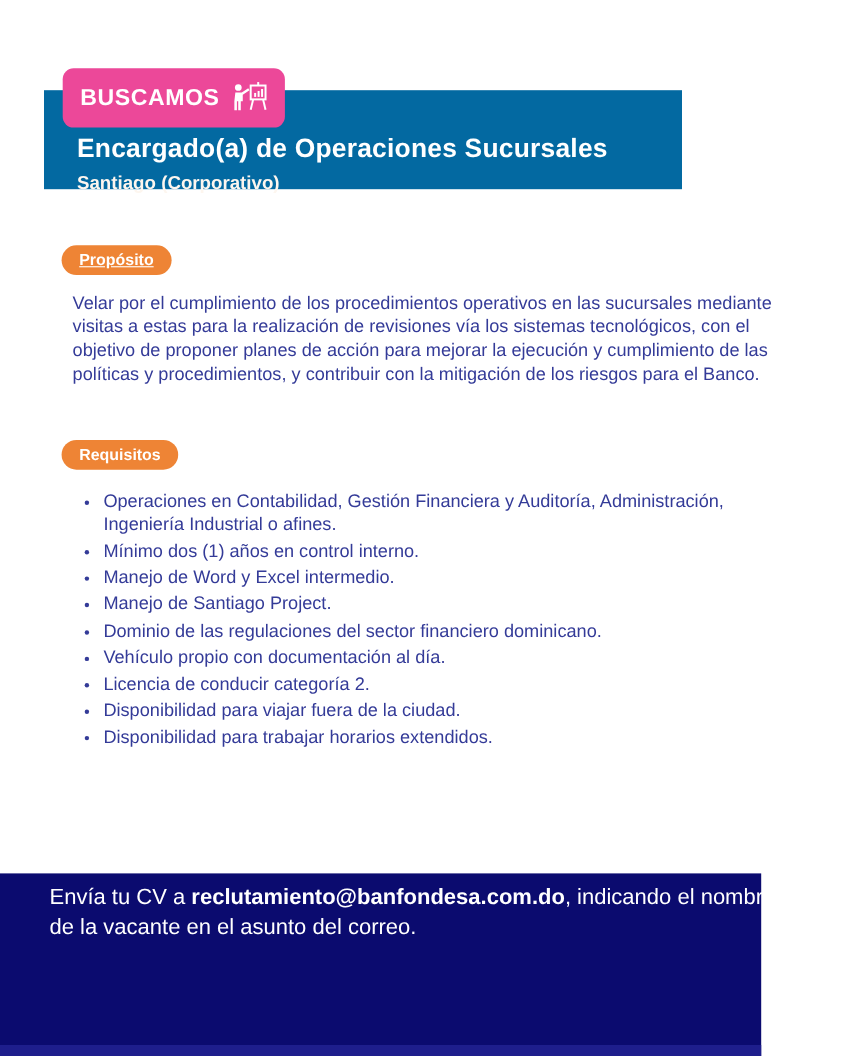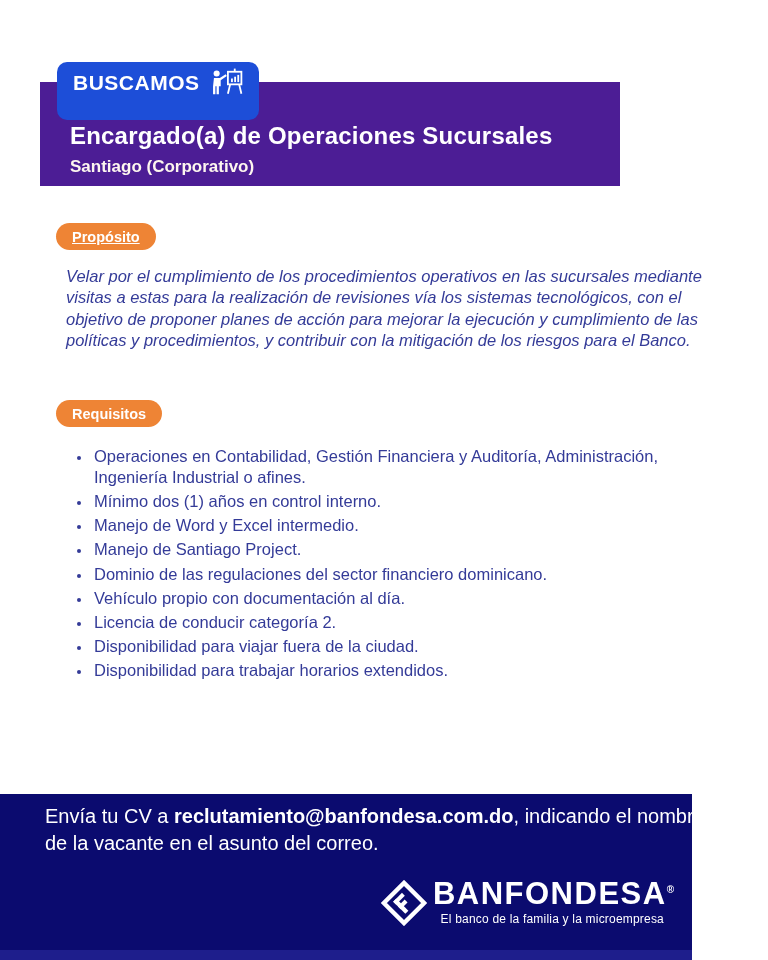--- a/index.html
+++ b/index.html
@@ -9,48 +9,48 @@
     font-family: "Liberation Sans", sans-serif;
     position: relative;
     overflow: hidden;
   }
   .page { position: absolute; inset: 0; }
 
   
   .hero {
     position: absolute;
     left: 40px; top: 82px;
-    width: 580px; height: 104px;
-    background: #4c1d95;
+    width: 580px; height: 90px;
+    background: #0369a1;
     box-sizing: border-box;
     padding: 40px 0 0 30px;
     color: #ffffff;
   }
   .hero h1 {
     margin: 0;
     font-size: 24px;
     font-weight: bold;
     letter-spacing: 0.2px;
   }
   .hero .subtitle {
     margin-top: 7px;
     font-size: 17px;
     font-weight: bold;
     color: #fdf6ef;
   }
   .badge {
     position: absolute;
     left: 57px; top: 62px;
-    height: 42px;
-    background: #1d4ed8;
+    height: 54px;
+    background: #ec4899;
     border-radius: 10px;
     display: flex;
     align-items: center;
     gap: 9px;
-    padding: 0 14px 16px 16px;
+    padding: 0 14px 0 16px;
     color: #ffffff;
     z-index: 2;
   }
   .badge .label {
     font-size: 21px;
     font-weight: bold;
     letter-spacing: 0.5px;
   }
   .badge svg { display: block; }
 
@@ -73,21 +73,20 @@
 
   
   .purpose-text {
     position: absolute;
     left: 66px; top: 266px;
     width: 640px;
     margin: 0;
     color: #343B98;
     font-size: 16.5px;
     line-height: 1.3;
-    font-style: italic;
   }
   .req-list {
     position: absolute;
     left: 66px; top: 446px;
     width: 640px;
     margin: 0;
     padding: 0 0 0 26px;
     color: #343B98;
     font-size: 16.5px;
     line-height: 1.28;
@@ -186,33 +185,17 @@
     <li>Dominio de las regulaciones del sector financiero dominicano.</li>
     <li>Vehículo propio con documentación al día.</li>
     <li>Licencia de conducir categoría 2.</li>
     <li>Disponibilidad para viajar fuera de la ciudad.</li>
     <li>Disponibilidad para trabajar horarios extendidos.</li>
   </ul>
 
   <div class="footer">
     <p class="cv-line"><span>Envía tu CV a </span><strong>reclutamiento@banfondesa.com.do</strong><span>, indicando el nombre de la vacante en el asunto del correo.</span></p>
 
-    <div class="logo">
-      <span>
-        <svg width="46" height="46" viewBox="0 0 48 48" fill="none">
-          <path d="M24 3 L45 24 L24 45 L3 24 Z" stroke="#ffffff" stroke-width="4.5" fill="none"></path>
-          <g transform="rotate(-45 24 24)" fill="#ffffff">
-            <rect x="17" y="15" width="4.5" height="18"></rect>
-            <rect x="17" y="15" width="13" height="4.2"></rect>
-            <rect x="17" y="22" width="10" height="4.2"></rect>
-          </g>
-        </svg>
-      </span>
-      <div class="logo-text">
-        <div class="brand"><span>BANFONDESA</span><sup>®</sup></div>
-        <div class="tagline">El banco de la familia y la microempresa</div>
-      </div>
-    </div>
 
     <div class="bottom-strip"></div>
   </div>
 
 </div>
 
 </body></html>

